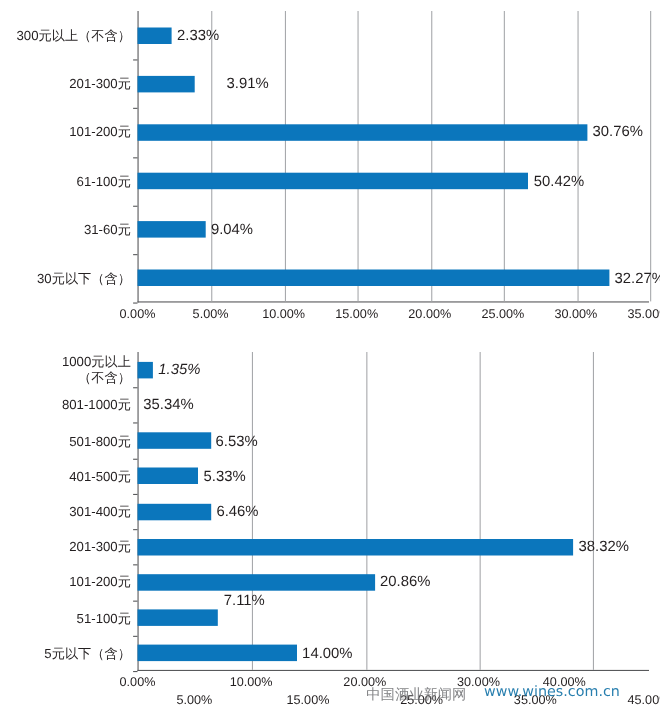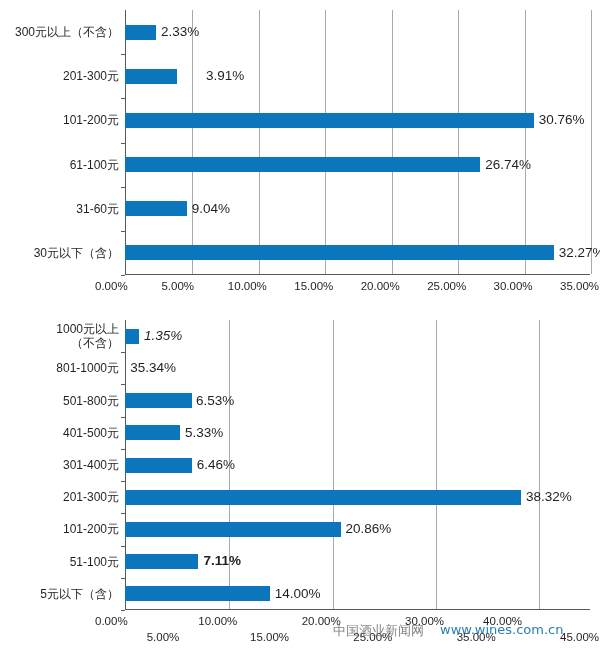--- a/index.html
+++ b/index.html
@@ -69,20 +69,21 @@
     color: #231f20;
     text-align: right;
     white-space: nowrap;
     line-height: 14px;
   }
   .tick-label {
     position: absolute;
     font-size: 11.5px;
     color: #231f20;
     white-space: nowrap;
+    text-align: center;
   }
   .tick-mark {
     position: absolute;
     width: 1px;
     height: 4px;
     background: #58595b;
   }
   .watermark {
     position: absolute;
     font-size: 13px;
@@ -118,21 +119,21 @@
       <div>201-300元</div>
     </div>
     <div class="tick-mark" style="left: 121px; width: 4px; height: 1px; top: 98.3333px;"></div>
     <div class="bar" style="left: 125px; top: 112.917px; width: 408.669px; height: 15px; background: rgb(11, 118, 188);"></div>
     <div class="bar-label" style="left: 538.669px; top: 112.417px; text-align: center;">30.76%</div>
     <div class="cat-label" style="right: 481px; width: 160px; top: 113.417px;">
       <div>101-200元</div>
     </div>
     <div class="tick-mark" style="left: 121px; width: 4px; height: 1px; top: 142.5px;"></div>
     <div class="bar" style="left: 125px; top: 157.083px; width: 355.26px; height: 15px; background: rgb(11, 118, 188);"></div>
-    <div class="bar-label" style="left: 485.26px; top: 156.583px;">26.74%</div>
+    <div class="bar-label" style="left: 485.26px; top: 156.583px;">50.42%</div>
     <div class="cat-label" style="right: 481px; width: 160px; top: 157.583px;">
       <div>61-100元</div>
     </div>
     <div class="tick-mark" style="left: 121px; width: 4px; height: 1px; top: 186.667px;"></div>
     <div class="bar" style="left: 125px; top: 201.25px; width: 61.7786px; height: 15px; background: rgb(11, 118, 188);"></div>
     <div class="bar-label" style="left: 191.779px; top: 200.75px;">9.04%</div>
     <div class="cat-label" style="right: 481px; width: 160px; top: 201.75px;">
       <div>31-60元</div>
     </div>
     <div class="tick-mark" style="left: 121px; width: 4px; height: 1px; top: 230.833px;"></div>
@@ -195,21 +196,21 @@
       <div>201-300元</div>
     </div>
     <div class="tick-mark" style="left: 121px; width: 4px; height: 1px; top: 203.333px;"></div>
     <div class="bar" style="left: 125px; top: 211.944px; width: 215.553px; height: 15px; background: rgb(11, 118, 188);"></div>
     <div class="bar-label" style="left: 345.553px; top: 211.444px;">20.86%</div>
     <div class="cat-label" style="right: 481px; width: 160px; top: 212.444px;">
       <div>101-200元</div>
     </div>
     <div class="tick-mark" style="left: 121px; width: 4px; height: 1px; top: 235.556px;"></div>
     <div class="bar" style="left: 125px; top: 244.167px; width: 73.47px; height: 15px; background: rgb(11, 118, 188);"></div>
-    <div class="bar-label" style="left: 203.47px; top: 243px; font-weight: bold;">7.11%</div>
+    <div class="bar-label" style="left: 203.47px; top: 228px;">7.11%</div>
     <div class="cat-label" style="right: 481px; width: 160px; top: 244.667px;">
       <div>51-100元</div>
     </div>
     <div class="tick-mark" style="left: 121px; width: 4px; height: 1px; top: 267.778px;"></div>
     <div class="bar" style="left: 125px; top: 276.389px; width: 144.667px; height: 15px; background: rgb(11, 118, 188);"></div>
     <div class="bar-label" style="left: 274.667px; top: 275.889px;">14.00%</div>
     <div class="cat-label" style="right: 481px; width: 160px; top: 276.889px;">
       <div>5元以下（含）</div>
     </div>
     <div class="tick-mark" style="left: 121px; width: 4px; height: 1px; top: 300px;"></div>

